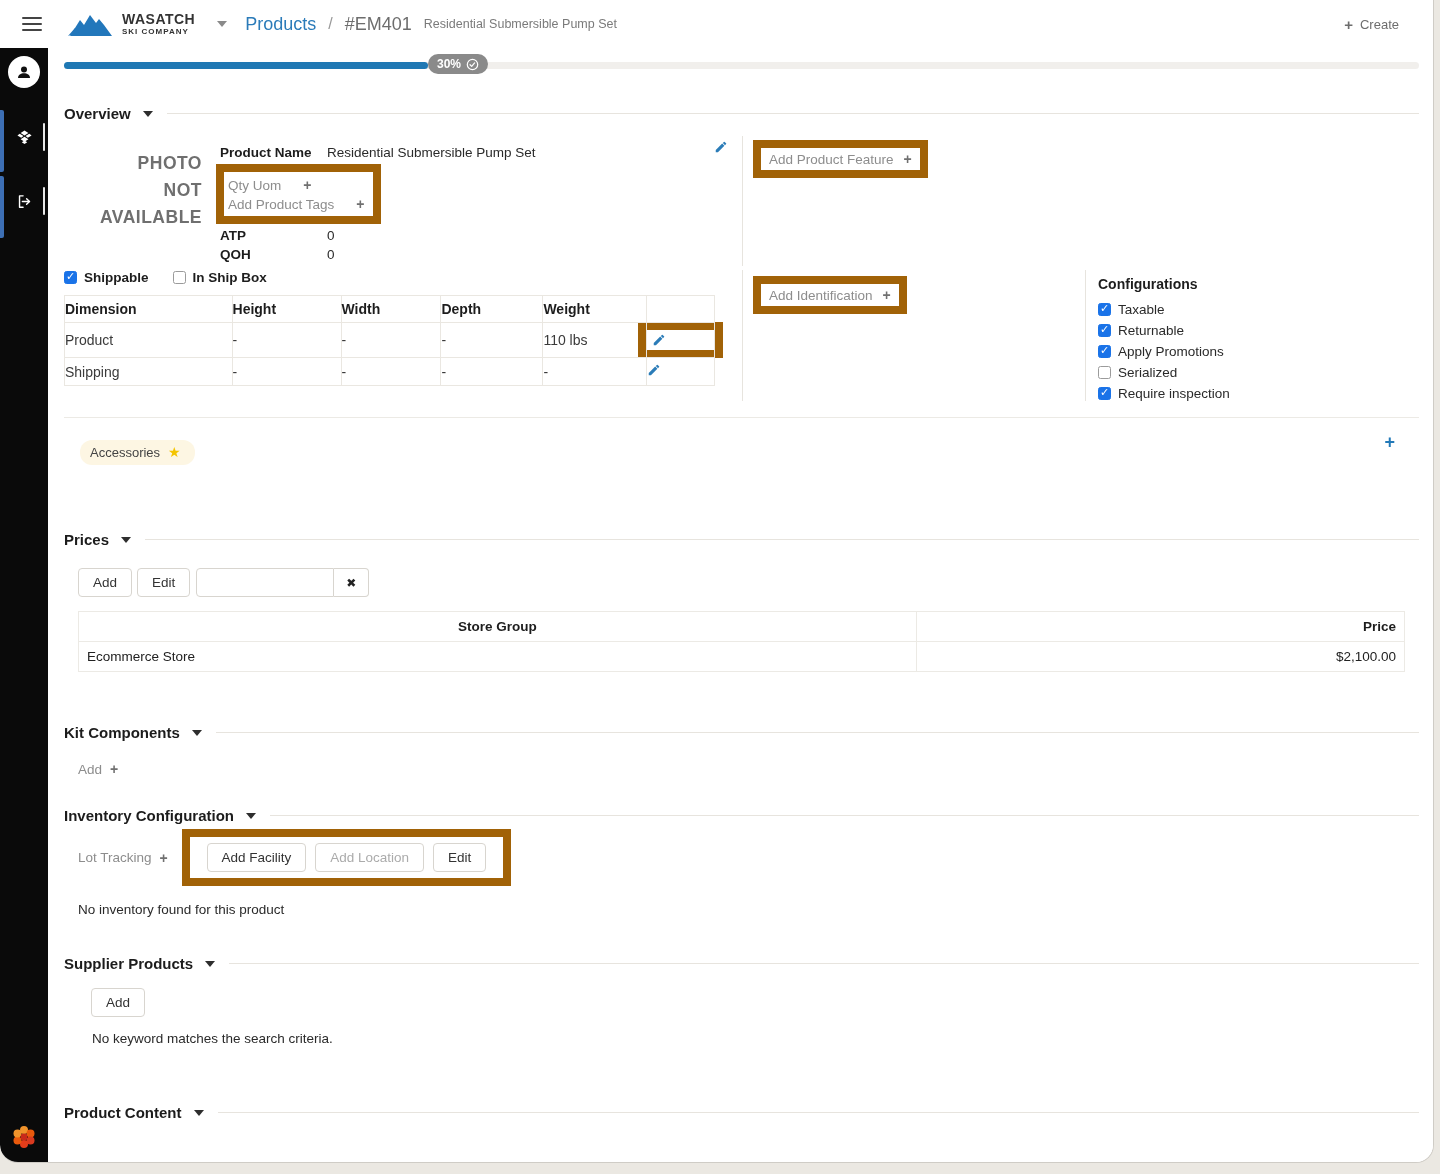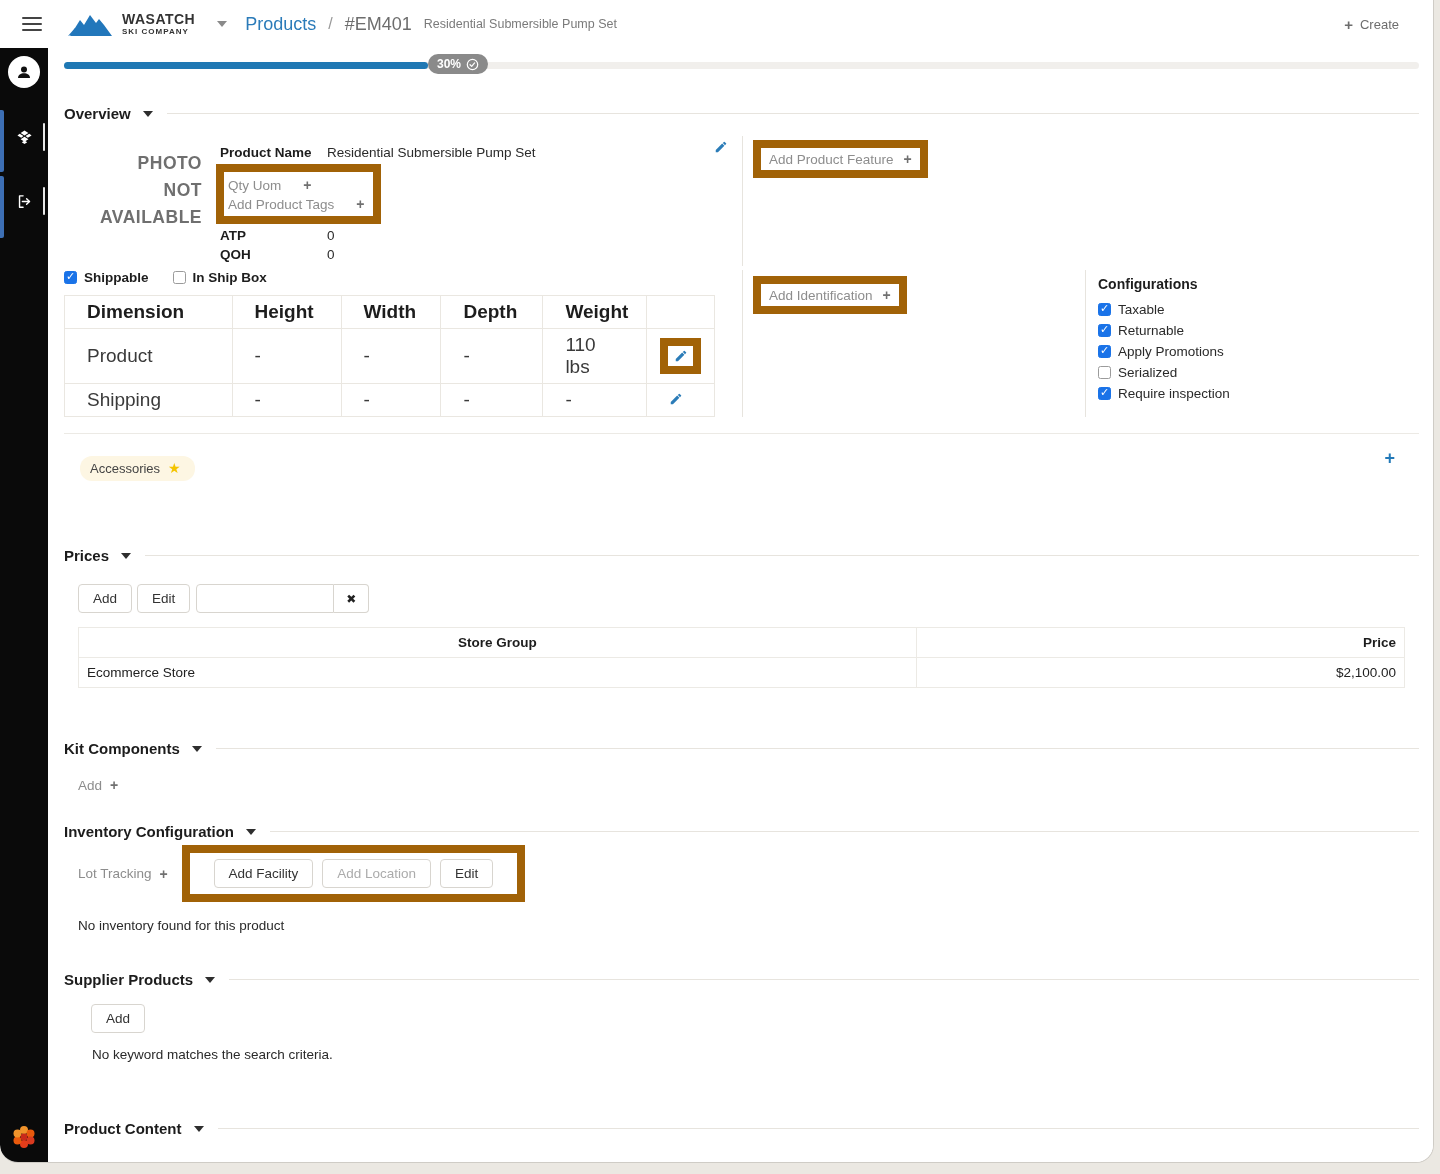--- a/index.html
+++ b/index.html
@@ -82,21 +82,21 @@
   .ov-row2-left { width:678px; }
   .ov-row2-mid { width:343px; border-left:1px solid #e7e4de; padding:6px 0 0 10px; }
   .ov-row2-right { flex:1; border-left:1px solid #e7e4de; padding:6px 0 0 12px; }
   .check { display:inline-flex; align-items:center; gap:7px; cursor:pointer; }
   .cb { width:13px; height:13px; border:1.5px solid #9b9b9b; border-radius:2.5px; background:#fff; position:relative; flex:none; }
   .cb.checked { background:#1a73e8; border-color:#1a73e8; }
   .cb.checked::after { content:"✓"; position:absolute; left:1px; top:-2px; color:#fff; font-size:11px; font-weight:bold; }
   .ship-row { display:flex; gap:24px; align-items:center; margin-bottom:10px; }
   .ship-row .check { font-weight:bold; font-size:13.5px; color:#1d1d1d; }
   table.dim { border-collapse:collapse; width:651px; table-layout:fixed; }
-  table.dim th, table.dim td { border:1px solid #eae7e1; text-align:left; padding:5px 22px; font-size:19px; height:27px; }
+  table.dim th, table.dim td { border:1px solid #eae7e1; text-align:left; padding:5px 0; font-size:14px; height:27px; }
   table.dim th { font-weight:bold; color:#1d1d1d; }
   table.dim td { color:#3a3a3a; }
   .dim-c1{width:166px}.dim-c2{width:108px}.dim-c3{width:99px}.dim-c4{width:101px}.dim-c5{width:103px}.dim-c6{width:67px}
   .cell-annot { margin:-6px -9px; padding:3px 6px; display:flex; }
   .cfg-title { font-weight:bold; font-size:14px; color:#1d1d1d; margin-bottom:10px; }
   .cfg-list { display:flex; flex-direction:column; gap:6px; }
   .cfg-list .check { font-size:13.5px; color:#2a2a2a; }
   .thin-rule { height:1px; background:#eceae5; margin-top:16px; }
   
   .cat-wrap { position:relative; margin-top:14px; }
@@ -115,21 +115,21 @@
   table.price { border-collapse:collapse; width:1327px; margin:14px 0 0 14px; table-layout:fixed; }
   table.price th, table.price td { border:1px solid #eceae5; padding:7px 8px; font-size:13.5px; height:27px; }
   table.price th { font-weight:bold; color:#1d1d1d; text-align:center; }
   .price-col-right { text-align:right !important; }
   .pr-c1 { width:838px; }
   
   .kit-head { margin-top:52px; }
   .kit-add { margin:20px 0 0 14px; }
   .inv-head { margin-top:30px; }
   .lot-row { margin:20px 0 0 14px; }
-  .fac-annot { display:inline-flex; gap:9px; padding:6px 24px; margin:5px 0 0 10px; }
+  .fac-annot { display:inline-flex; gap:9px; padding:6px 17px; margin:5px 0 0 10px; }
   .empty-msg { color:#2a2a2a; font-size:13.5px; }
   .inv-empty { margin:16px 0 0 14px; }
   .sup-head { margin-top:38px; }
   .sup-add { margin:16px 0 0 27px; }
   .sup-empty { margin:14px 0 0 28px; }
   .pc-head { margin-top:58px; }
   svg { display:block; }
 </style>
 </head>
 <body>

